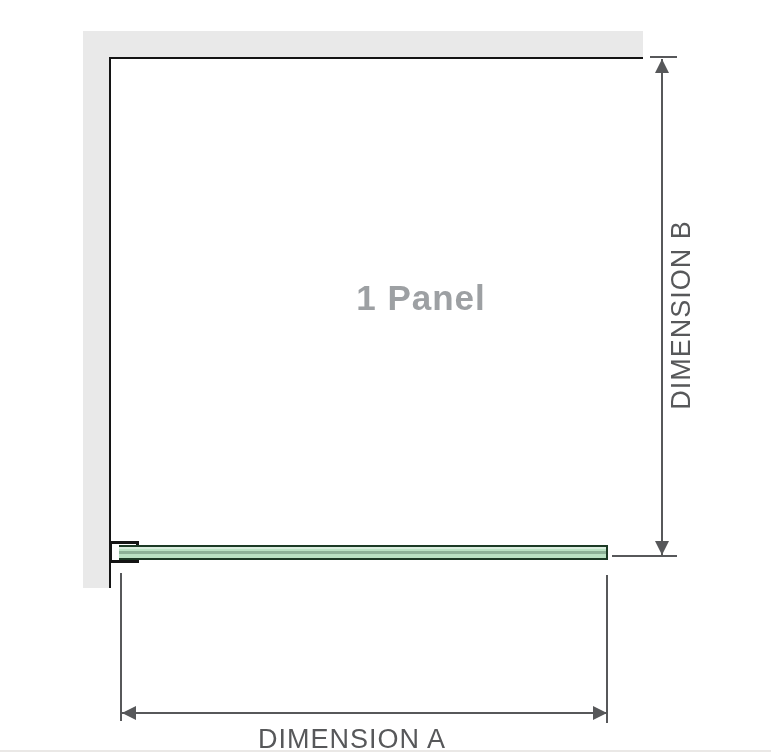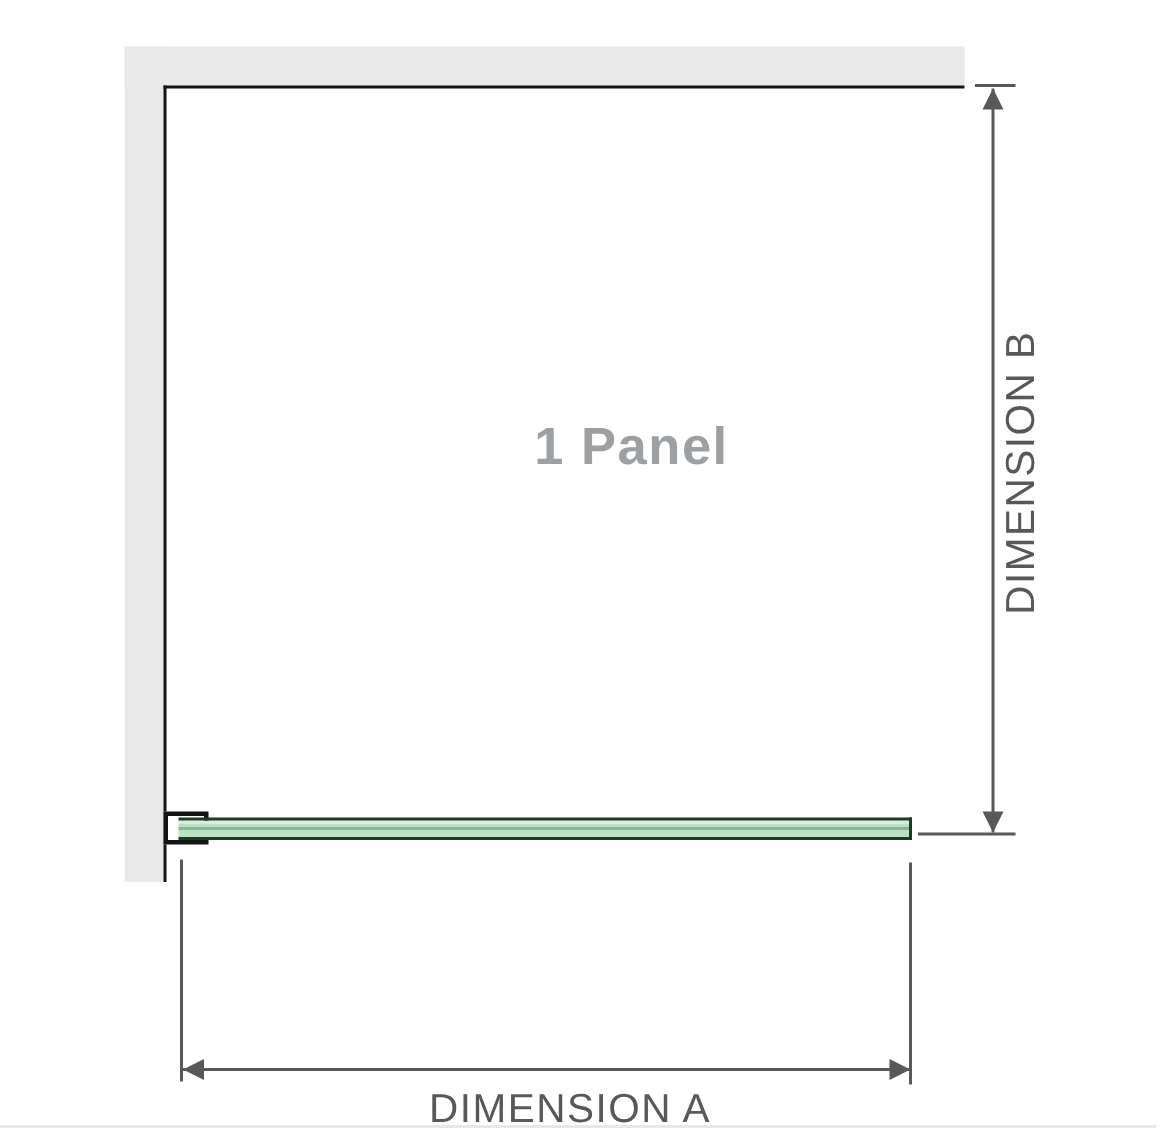--- a/index.html
+++ b/index.html
@@ -59,21 +59,21 @@
   .ext-left{left:120px;top:573px;width:2px;height:148px;}
   .ext-right{left:606px;top:575px;width:2px;height:148px;}
   .dima-line{left:122px;top:712px;width:485px;height:2px;}
   .arrow-left{left:122px;top:706px;width:0;height:0;
     border-top:7px solid transparent;border-bottom:7px solid transparent;
     border-right:14px solid var(--dim);}
   .arrow-right{left:593px;top:706px;width:0;height:0;
     border-top:7px solid transparent;border-bottom:7px solid transparent;
     border-left:14px solid var(--dim);}
   .dima-label{
-    left:380px;top:724px;transform:translateX(-50%);
+    left:352px;top:724px;transform:translateX(-50%);
     color:var(--dim);font-size:27px;letter-spacing:1px;white-space:nowrap;text-align:right;
   }
 
   .bottom-sep{left:0px;top:750px;width:771px;height:2px;background:var(--separator);}
 </style>
 </head>
 <body>
 
 <div class="stage">
 

